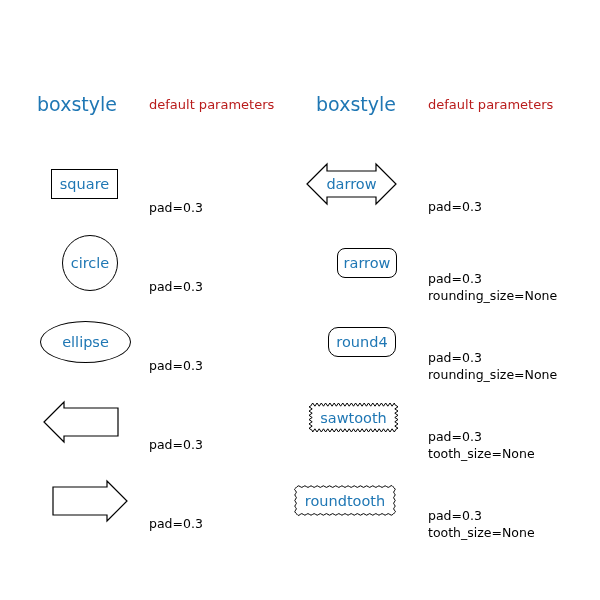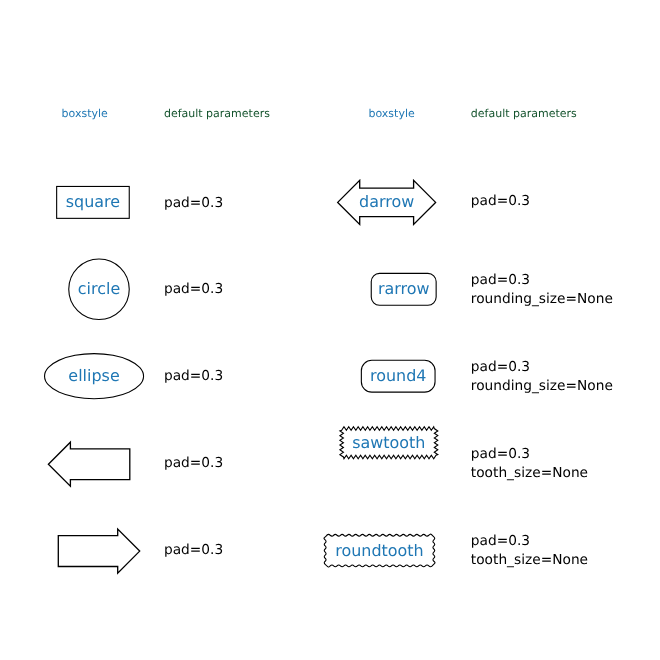--- a/index.html
+++ b/index.html
@@ -3,39 +3,39 @@
 <meta charset="utf-8">
 <style>
   html,body{margin:0;padding:0;}
   body{
     width:600px;height:600px;position:relative;overflow:hidden;
     background:#ffffff;
     font-family:"DejaVu Sans","Liberation Sans",sans-serif;
   }
   .hdr-style{
     position:absolute;transform:translate(-50%,-50%);
-    font-size:10px;white-space:nowrap;text-align:center;
+    font-size:19px;white-space:nowrap;text-align:center;
   }
   .hdr-params{
     position:absolute;transform:translateY(-50%);
-    font-size:10px;color:#14532d;white-space:nowrap;
+    font-size:13px;color:#b91c1c;white-space:nowrap;
   }
   .cell{position:absolute;border-radius:15px;}
   .shape{position:absolute;left:0;top:0;right:0;bottom:0;}
   .box{
     border:1.3px solid #000;background:#fff;box-sizing:border-box;
   }
   .lbl{
     position:absolute;left:0;top:0;right:0;bottom:0;
     display:flex;align-items:center;justify-content:center;
     font-size:14.5px;white-space:nowrap;
   }
   .params{
     position:absolute;transform:translateY(-50%);
-    font-size:12.5px;line-height:16.5px;color:#000;white-space:nowrap;
+    font-size:12.5px;line-height:16.5px;color:#000;white-space:nowrap;margin-top:24px;
   }
   svg.shape{overflow:visible;}
   .arrow-poly{fill:#ffffff;stroke:#000000;stroke-width:1.2;stroke-linejoin:miter;}
   .tooth-path{fill:#ffffff;stroke:#000000;stroke-width:1;}
 </style>
 </head>
 <body>
 
 <div class="hdr-style" style="left:77px;top:104px;color:#1f77b4">boxstyle</div>
 <div class="hdr-params" style="left:149px;top:104px">default parameters</div>
@@ -96,21 +96,21 @@
 
 <div class="cell" style="left:43px;top:400px;width:77px;height:44px">
   <svg class="shape" width="77" height="44" viewBox="0 0 77 44">
     <polygon class="arrow-poly" points="1,22 21,2 21,8 75,8 75,36 21,36 21,42"></polygon>
   </svg>
 </div>
 <div class="params" style="left:149px;top:421px">
   <div>pad=0.3</div>
 </div>
 
-<div class="cell" style="left:308px;top:387px;width:91px;height:31px">
+<div class="cell" style="left:308px;top:402px;width:91px;height:31px">
   <svg class="shape" width="91" height="31">
     <path class="tooth-path" d="M2.6,4.2 L4.7,1.0 L6.9,4.2 L9.0,1.0 L11.2,4.2 L13.3,1.0 L15.5,4.2 L17.6,1.0 L19.8,4.2 L21.9,1.0 L24.1,4.2 L26.2,1.0 L28.3,4.2 L30.5,1.0 L32.6,4.2 L34.8,1.0 L36.9,4.2 L39.1,1.0 L41.2,4.2 L43.4,1.0 L45.5,4.2 L47.6,1.0 L49.8,4.2 L51.9,1.0 L54.1,4.2 L56.2,1.0 L58.4,4.2 L60.5,1.0 L62.7,4.2 L64.8,1.0 L67.0,4.2 L69.1,1.0 L71.2,4.2 L73.4,1.0 L75.5,4.2 L77.7,1.0 L79.8,4.2 L82.0,1.0 L84.1,4.2 L86.3,1.0 L86.8,2.6 L90.0,4.8 L86.8,6.9 L90.0,9.0 L86.8,11.2 L90.0,13.3 L86.8,15.5 L90.0,17.6 L86.8,19.8 L90.0,21.9 L86.8,24.1 L90.0,26.2 L88.4,26.8 L86.3,30.0 L84.1,26.8 L82.0,30.0 L79.8,26.8 L77.7,30.0 L75.5,26.8 L73.4,30.0 L71.2,26.8 L69.1,30.0 L67.0,26.8 L64.8,30.0 L62.7,26.8 L60.5,30.0 L58.4,26.8 L56.2,30.0 L54.1,26.8 L51.9,30.0 L49.8,26.8 L47.6,30.0 L45.5,26.8 L43.4,30.0 L41.2,26.8 L39.1,30.0 L36.9,26.8 L34.8,30.0 L32.6,26.8 L30.5,30.0 L28.3,26.8 L26.2,30.0 L24.0,26.8 L21.9,30.0 L19.8,26.8 L17.6,30.0 L15.5,26.8 L13.3,30.0 L11.2,26.8 L9.0,30.0 L6.9,26.8 L4.7,30.0 L4.2,28.4 L1.0,26.3 L4.2,24.1 L1.0,21.9 L4.2,19.8 L1.0,17.6 L4.2,15.5 L1.0,13.3 L4.2,11.2 L1.0,9.1 L4.2,6.9 L1.0,4.8 Z"></path>
   </svg>
   <span class="lbl" style="color:#1f77b4">sawtooth</span>
 </div>
 <div class="params" style="left:428px;top:421px">
   <div>pad=0.3</div>
   <div>tooth_size=None</div>
 </div>
 

